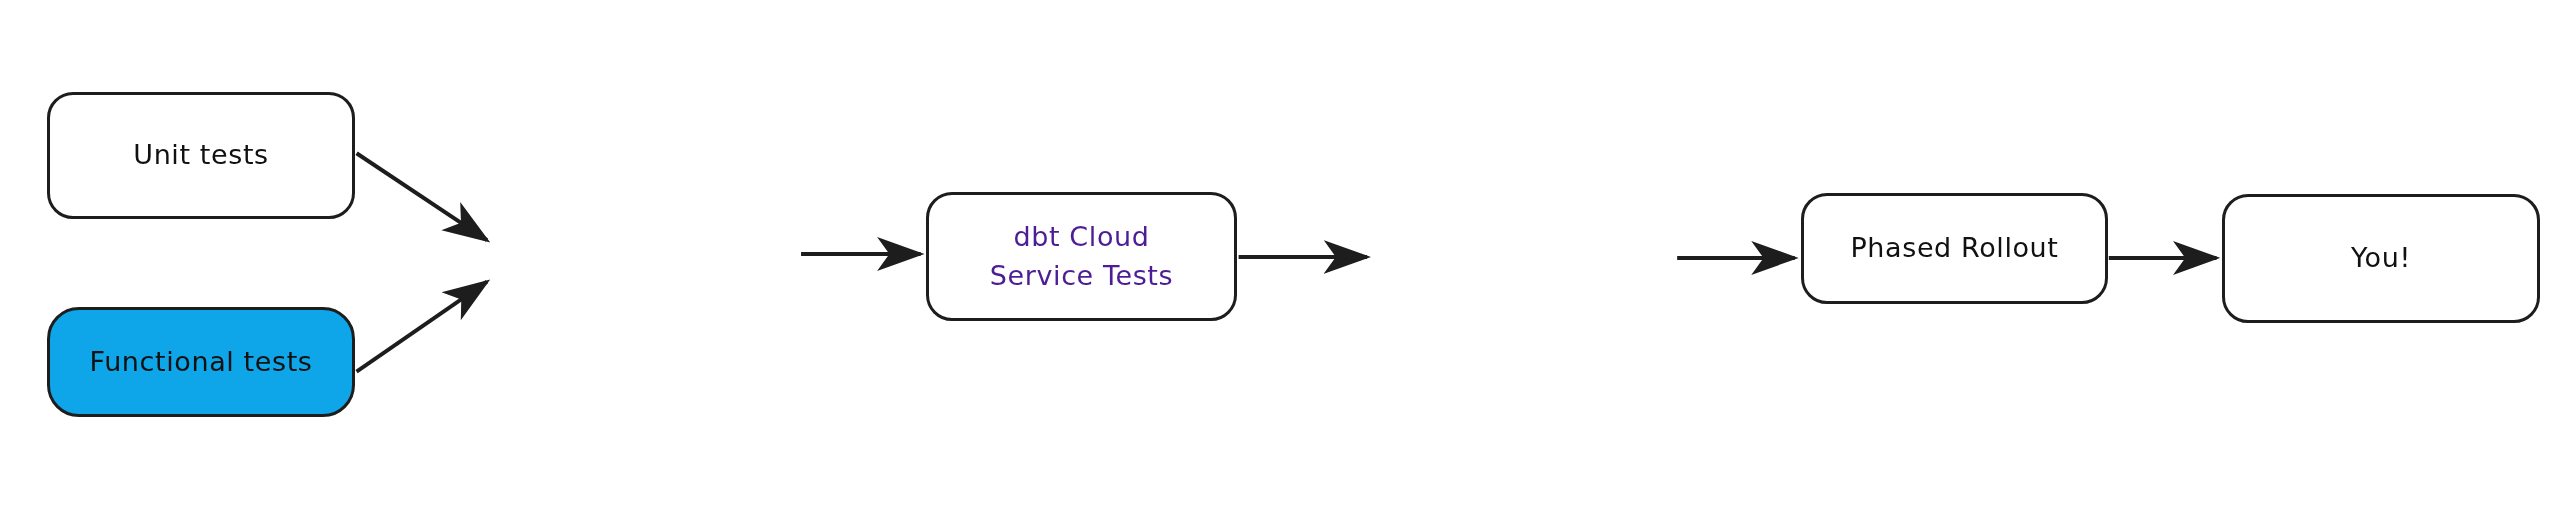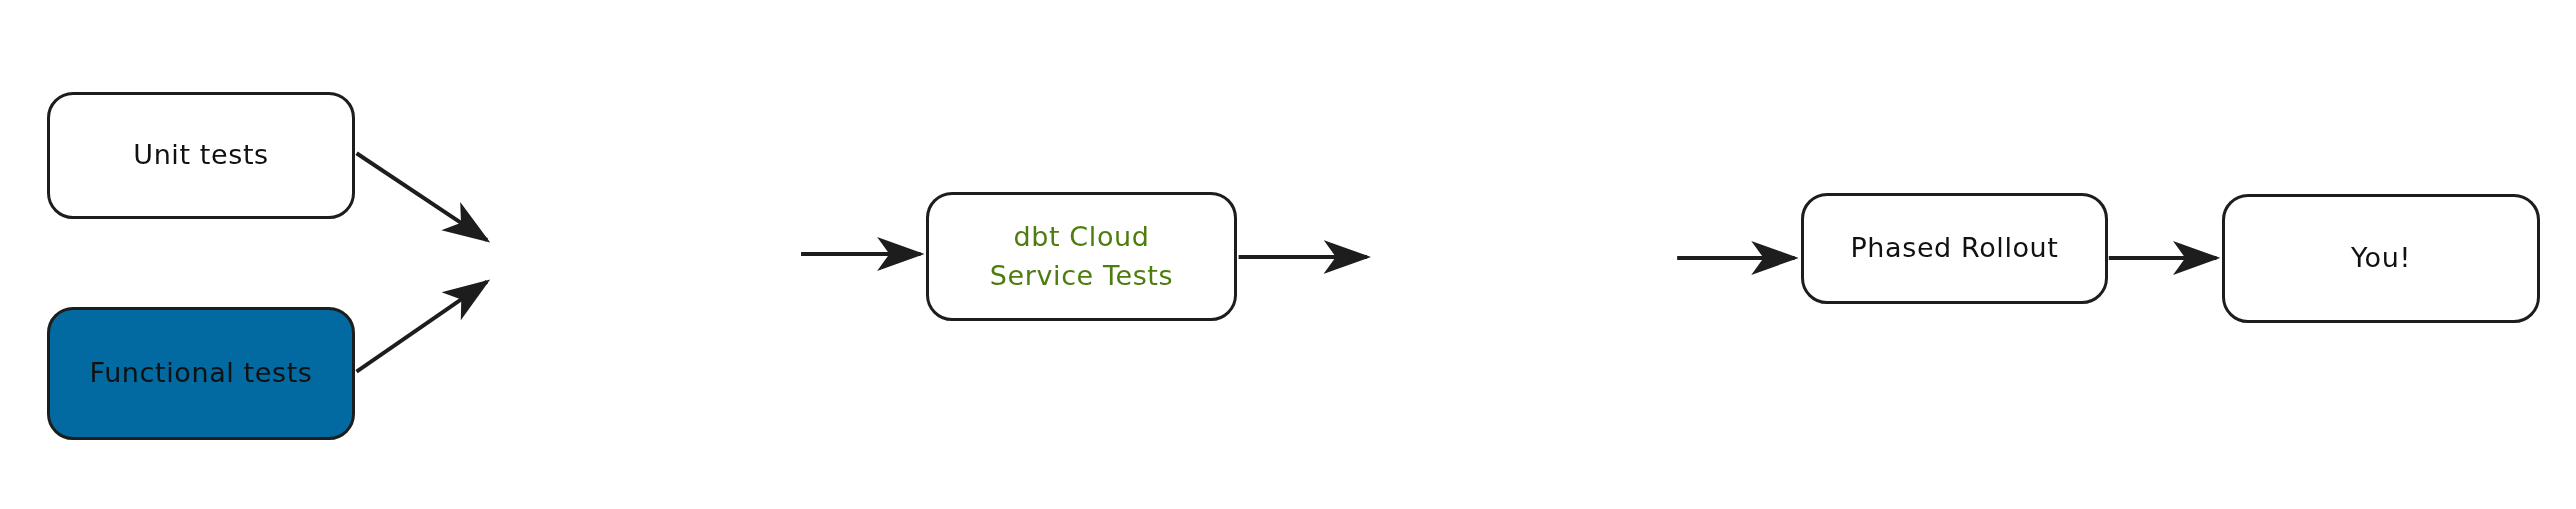--- a/index.html
+++ b/index.html
@@ -68,27 +68,27 @@
 
     <line x1="1698" y1="261" x2="1817" y2="261" stroke="#1d1d1d" stroke-width="4" marker-end="url(#arrowhead)"></line>
 
     <line x1="2135" y1="261" x2="2244" y2="261" stroke="#1d1d1d" stroke-width="4" marker-end="url(#arrowhead)"></line>
   </svg>
 
   <div class="node" id="node-unit-tests" style="left: 47px; top: 92px; width: 308px; height: 127px; background: rgb(255, 255, 255); border-color: rgb(29, 29, 29);">
     <span class="node-label" style="color: rgb(17, 17, 17);">Unit tests</span>
   </div>
 
-  <div class="node" id="node-functional-tests" style="left: 47px; top: 307px; width: 308px; height: 133px; background: #0369a1; border-color: rgb(29, 29, 29);">
+  <div class="node" id="node-functional-tests" style="left: 47px; top: 307px; width: 308px; height: 110px; background: #0ea5e9; border-color: rgb(29, 29, 29); border-radius: 32px;">
     <span class="node-label" style="color: rgb(17, 17, 17);">Functional tests</span>
   </div>
 
 
   <div class="node" id="node-dbt-cloud-service-tests" style="left: 926px; top: 192px; width: 311px; height: 129px; background: rgb(255, 255, 255); border-color: rgb(29, 29, 29);">
-    <span class="node-label" style="color: #4d7c0f; text-align: center;">dbt Cloud
+    <span class="node-label" style="color: #4c1d95; text-align: center;">dbt Cloud
 Service Tests</span>
   </div>
 
 
   <div class="node" id="node-phased-rollout" style="left: 1801px; top: 193px; width: 307px; height: 111px; background: rgb(255, 255, 255); border-color: rgb(29, 29, 29);">
     <span class="node-label" style="color: rgb(17, 17, 17);">Phased Rollout</span>
   </div>
 
   <div class="node" id="node-you" style="left: 2222px; top: 194px; width: 318px; height: 129px; background: rgb(255, 255, 255); border-color: rgb(29, 29, 29);">
     <span class="node-label" style="color: rgb(17, 17, 17);">You!</span>

